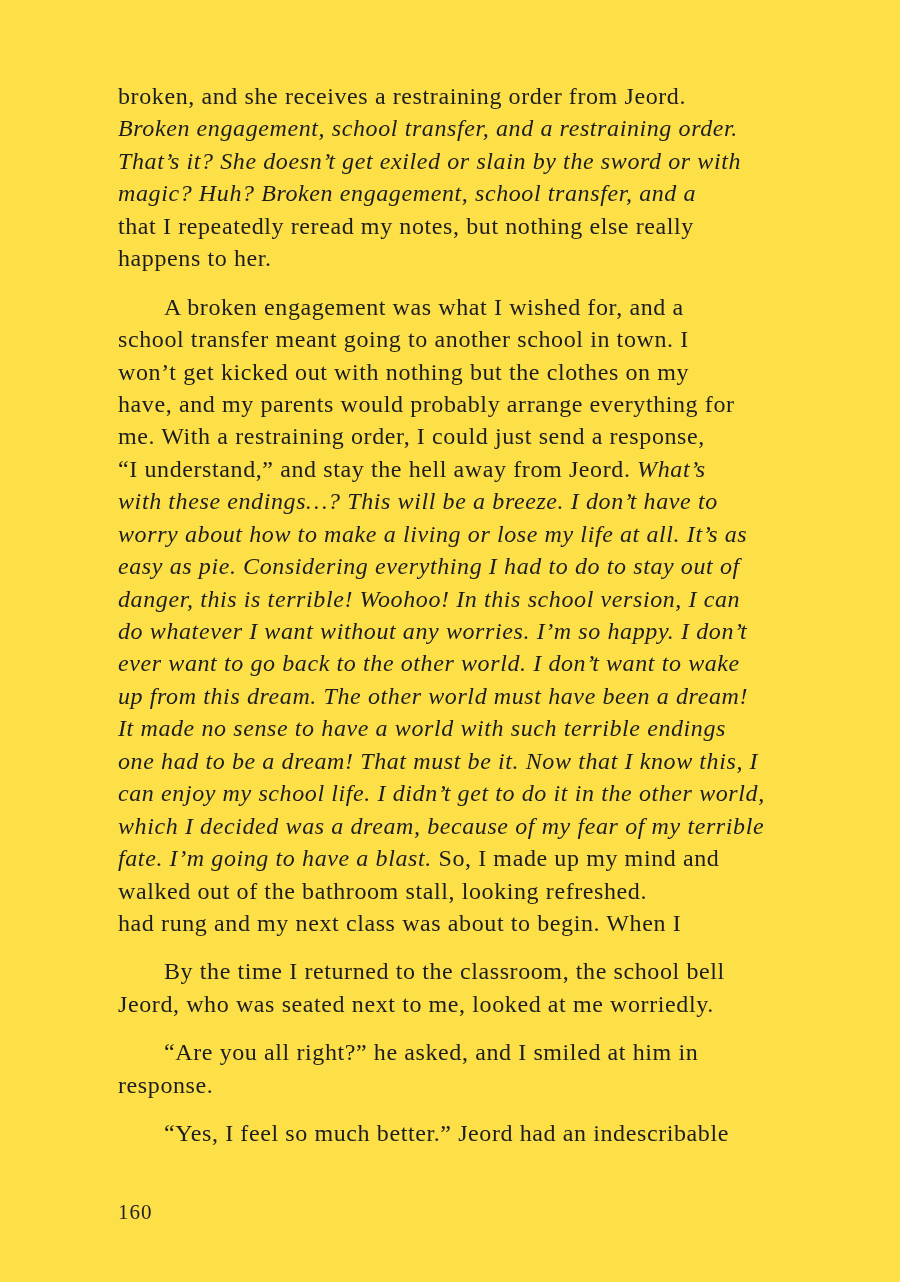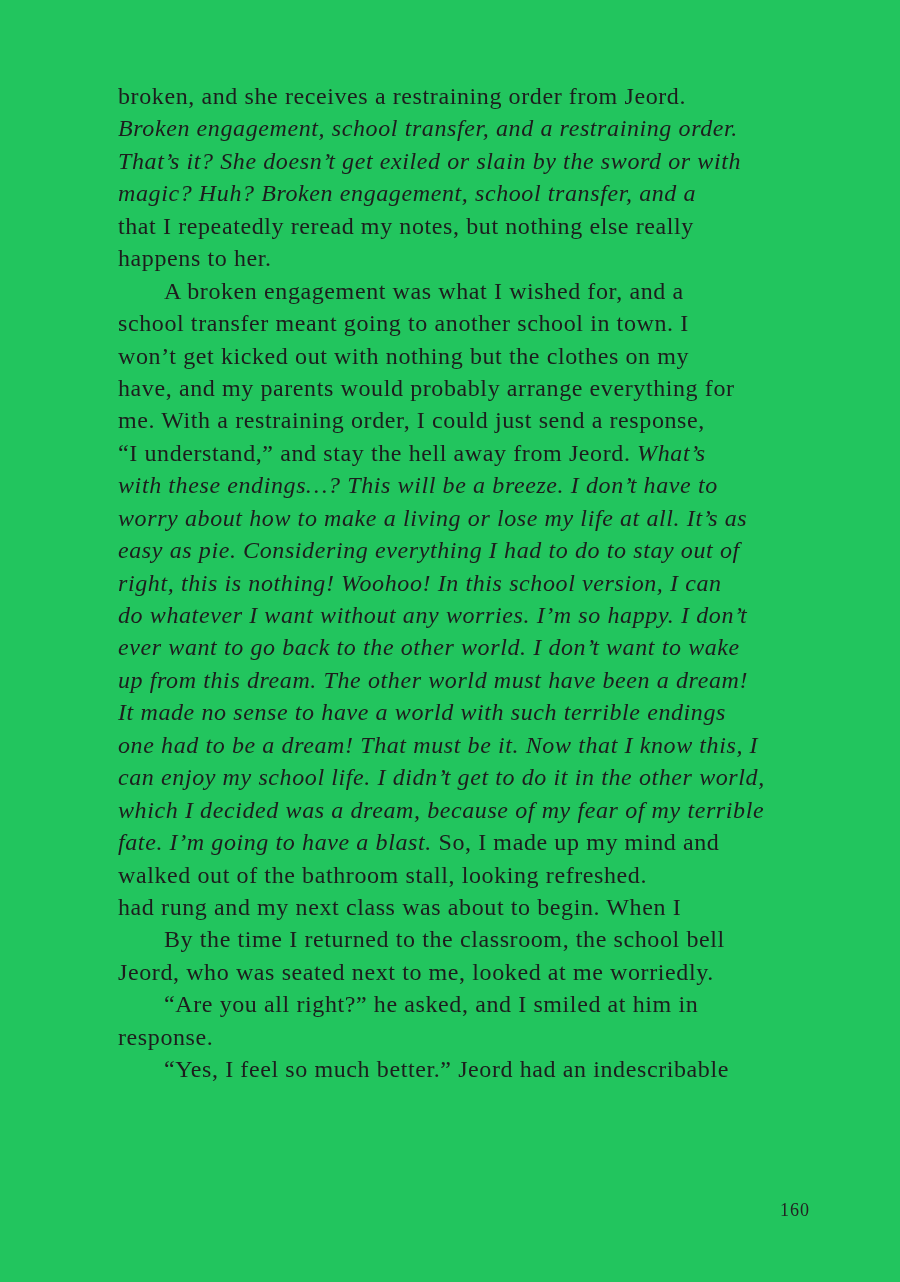--- a/index.html
+++ b/index.html
@@ -9,51 +9,51 @@
     height: 1282px;
     background: #fbfbf9;
     font-family: "Liberation Serif", serif;
     color: #1d1d1d;
     overflow: hidden;
   }
   .page {
     position: relative;
     width: 900px;
     height: 1282px;
-    background: #22c55e;
+    background: #fde047;
   }
   .text-block {
     position: absolute;
     left: 118px;
     top: 80px;
     width: 710px;
     font-size: 24px;
     line-height: 32.45px;
     letter-spacing: 0.6px;
   }
   .line {
     white-space: nowrap;
     height: 32.45px;
   }
   .line.indent {
     padding-left: 46px;
+    margin-top: 16px;
   }
   .seg-italic {
     font-style: italic;
   }
   .seg-roman {
     font-style: normal;
   }
   .folio {
     position: absolute;
     top: 1200px;
     left: 118px;
     width: 692px;
-    text-align: right;
-    font-size: 18px;
+    font-size: 21px;
     letter-spacing: 1px;
     color: #222222;
     font-variant-numeric: oldstyle-nums;
   }
 </style>
 </head>
 <body>
 
 <div class="page">
   <div class="text-block" id="text-block">
@@ -65,21 +65,21 @@
       <div class="line"><span class="seg-roman">happens to her.</span></div>
       <div class="line indent"><span class="seg-roman">A broken engagement was what I wished for, and a</span></div>
       <div class="line"><span class="seg-roman">school transfer meant going to another school in town. I</span></div>
       <div class="line"><span class="seg-roman">won’t get kicked out with nothing but the clothes on my</span></div>
       <div class="line"><span class="seg-roman">have, and my parents would probably arrange everything for</span></div>
       <div class="line"><span class="seg-roman">me. With a restraining order, I could just send a response,</span></div>
       <div class="line"><span class="seg-roman">“I understand,” and stay the hell away from Jeord. </span><span class="seg-italic">What’s</span></div>
       <div class="line"><span class="seg-italic">with these endings…? This will be a breeze. I don’t have to</span></div>
       <div class="line"><span class="seg-italic">worry about how to make a living or lose my life at all. It’s as</span></div>
       <div class="line"><span class="seg-italic">easy as pie. Considering everything I had to do to stay out of</span></div>
-      <div class="line"><span class="seg-italic">right, this is nothing! Woohoo! In this school version, I can</span></div>
+      <div class="line"><span class="seg-italic">danger, this is terrible! Woohoo! In this school version, I can</span></div>
       <div class="line"><span class="seg-italic">do whatever I want without any worries. I’m so happy. I don’t</span></div>
       <div class="line"><span class="seg-italic">ever want to go back to the other world. I don’t want to wake</span></div>
       <div class="line"><span class="seg-italic">up from this dream. The other world must have been a dream!</span></div>
       <div class="line"><span class="seg-italic">It made no sense to have a world with such terrible endings</span></div>
       <div class="line"><span class="seg-italic">one had to be a dream! That must be it. Now that I know this, I</span></div>
       <div class="line"><span class="seg-italic">can enjoy my school life. I didn’t get to do it in the other world,</span></div>
       <div class="line"><span class="seg-italic">which I decided was a dream, because of my fear of my terrible</span></div>
       <div class="line"><span class="seg-italic">fate. I’m going to have a blast.</span><span class="seg-roman"> So, I made up my mind and</span></div>
       <div class="line"><span class="seg-roman">walked out of the bathroom stall, looking refreshed.</span></div>
       <div class="line"><span class="seg-roman">had rung and my next class was about to begin. When I</span></div>

